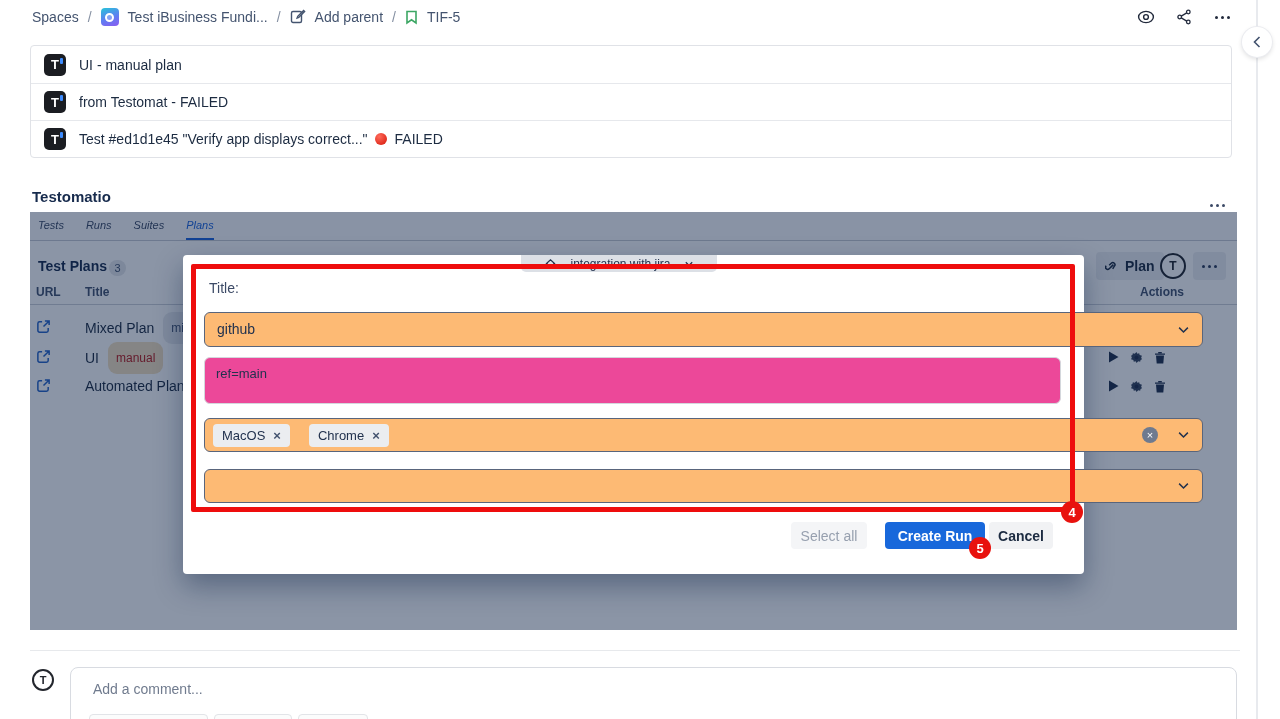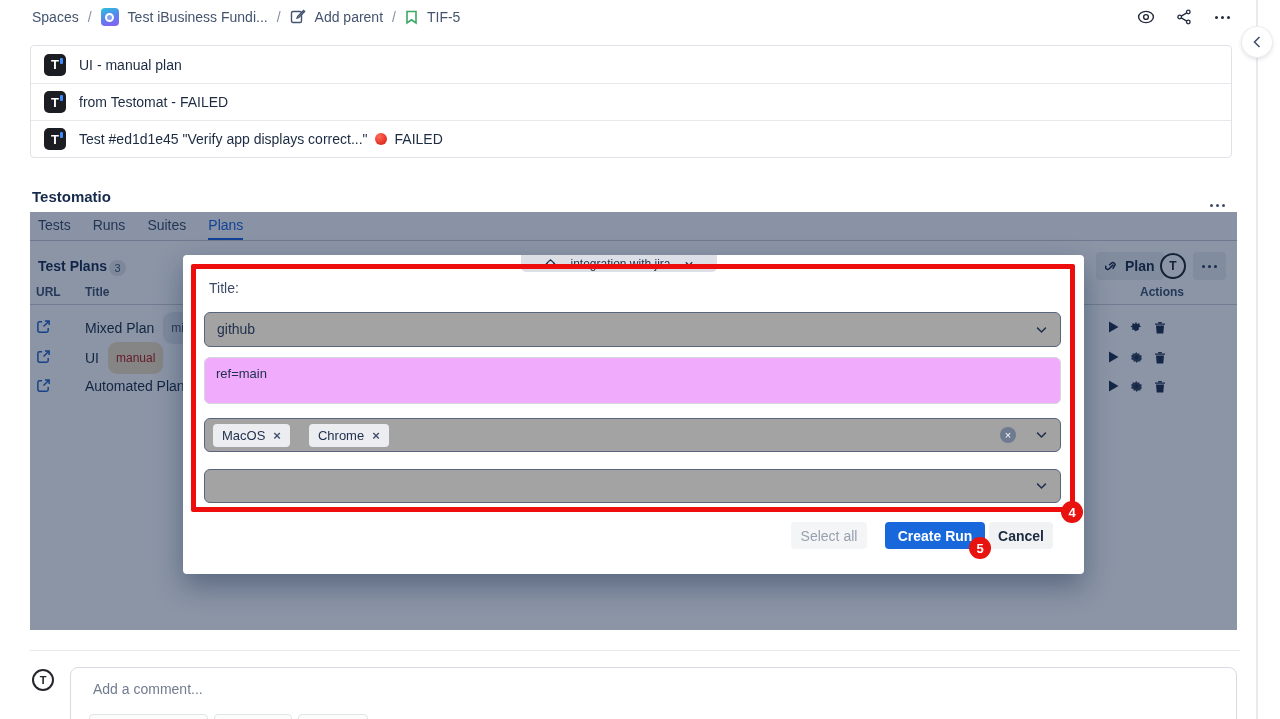--- a/index.html
+++ b/index.html
@@ -28,21 +28,21 @@
 
   
   .section-title { left:32px; top:188px; font-size:15px; font-weight:700; color:#172b4d; }
   .dots-icon { display:inline-flex; gap:3px; align-items:center; }
   .dots-icon i { width:3px; height:3px; border-radius:50%; background:currentColor; }
   .section-more { left:1210px; top:193px; color:#3c4a66; cursor:pointer; }
 
   
   .widget { left:30px; top:212px; width:1207px; height:418px; background:#fff; }
   .tabs { position:absolute; left:0; top:0; width:100%; height:29px; display:flex; gap:22px; padding-left:8px; border-bottom:1px solid #c6cbd3; background:#fcfcfd; }
-  .tab { font-size:14px; color:#3c4a66; line-height:27px; cursor:pointer; }
+  .tab { font-size:11px; color:#3c4a66; line-height:27px; cursor:pointer;font-style:italic; }
   .tab.active { color:#1b63dd; border-bottom:2.5px solid #1b63dd; }
   .plans-title { left:8px; top:46px; font-size:14px; font-weight:600; color:#172b4d; }
   .count-pill { left:79px; top:48px; min-width:17px; height:16px; padding:0 5px; background:#e4e6ea; border-radius:8px; font-size:11px; color:#42526e; display:flex; align-items:center; justify-content:center; }
   .plan-btn { left:1066px; top:40px; height:28px; padding:0 9px; background:#edeff2; border-radius:4px; display:flex; align-items:center; gap:6px; font-size:14px; font-weight:600; color:#1c2b41; cursor:pointer; }
   .t-circle { left:1130px; top:41px; width:26px; height:26px; border:2px solid #20242c; border-radius:50%; background:#fff; display:flex; align-items:center; justify-content:center; font-size:12px; font-weight:800; color:#20242c; cursor:pointer; }
   .more-btn { left:1163px; top:40px; width:33px; height:28px; background:#edeff2; border-radius:4px; display:flex; align-items:center; justify-content:center; color:#2b3a59; cursor:pointer; }
   .th { top:73px; font-size:12px; font-weight:700; color:#42526e; }
   .thead-line { left:0; top:92px; width:100%; height:1px; background:#ccd0d7; }
   .trow { left:0; width:100%; height:30px; }
   .trow .link-ic { position:absolute; left:6px; top:7px; color:#2563c7; cursor:pointer; }
@@ -51,25 +51,25 @@
   .pill.manual { background:#f3e1c0; color:#b91c1c;text-align:right; }
   .acts { position:absolute; left:1078px; top:0; height:30px; display:flex; align-items:center; gap:11px; color:#20304d; }
   .acts span { cursor:pointer; display:inline-flex; }
   .dim { left:0; top:0; right:0; bottom:0; background:rgba(9,30,66,.47); z-index:5; }
 
   
   .modal { left:183px; top:255px; width:901px; height:319px; background:#fff; border-radius:4px; z-index:10; box-shadow:0 12px 28px rgba(9,30,66,.38); }
   .jira-pill { left:338px; top:0; width:196px; height:17px; background:#dce0e6; border-radius:0 0 5px 5px; display:flex; align-items:center; justify-content:center; gap:14px; font-size:12px; color:#22324e; overflow:hidden; cursor:pointer; }
   .m-label { left:26px; top:25px; font-size:14px; color:#3c4a66; }
   .m-title-input { left:50px; top:17px; width:828px; height:32px; border:1px solid #c8cdd5; border-radius:6px; font-size:13.5px; color:#22324e; padding:0 10px; line-height:30px; background:#fff; font-family:"Liberation Sans",sans-serif; }
-  .m-select { width:857px; left:21px; border:1.4px solid #59657c; border-radius:6px; background:#a3a3a3; cursor:pointer; }
+  .m-select { width:999px; left:21px; border:1.4px solid #59657c; border-radius:6px; background:#fdba74; cursor:pointer; }
   .sel-src { top:57px; height:35px; }
   .sel-text { position:absolute; left:12px; top:0; line-height:33px; font-size:14px; color:#22324e; display:flex; align-items:center; height:100%; }
   .chev { position:absolute; right:13px; top:50%; transform:translateY(-50%); color:#22324e; display:inline-flex; }
-  .m-textarea { left:21px; top:102px; width:857px; height:47px; background:#f0abfc; border:1px solid #d4d7dc; border-radius:6px; font-size:13px; color:#22324e; padding:8px 11px; }
+  .m-textarea { left:21px; top:102px; width:857px; height:47px; background:#ec4899; border:1px solid #d4d7dc; border-radius:6px; font-size:13px; color:#22324e; padding:8px 11px; }
   .sel-tags { top:163px; height:34px; }
   .tagwrap { position:absolute; left:8px; top:5px; display:flex; gap:19px; }
   .tag { height:23px; padding:0 9px; background:#ebedf0; border-radius:4px; display:flex; align-items:center; gap:8px; font-size:13px; color:#22324e; }
   .tag .x { font-size:13px; color:#42526e; font-weight:700; cursor:pointer; line-height:1; }
   .clear-circle { position:absolute; right:44px; top:8px; width:16px; height:16px; border-radius:50%; background:#6e7a8f; color:#fff; font-size:11px; display:flex; align-items:center; justify-content:center; cursor:pointer; line-height:1; }
   .sel-email { top:214px; height:34px; }
   .blur-chip { display:inline-block; width:82px; height:13px; background:#e9e9e9; border-radius:2px; filter:blur(2px); margin:0 1px; }
   .mbtn { top:267px; height:27px; border-radius:4px; border:none; font-size:14px; font-family:"Liberation Sans",sans-serif; display:flex; align-items:center; justify-content:center; cursor:pointer; }
   .btn-selectall { left:608px; width:76px; background:#f4f5f7; color:#97a0af; font-weight:400; }
   .btn-create { left:702px; width:100px; background:#1868db; color:#fff; font-weight:700; }

